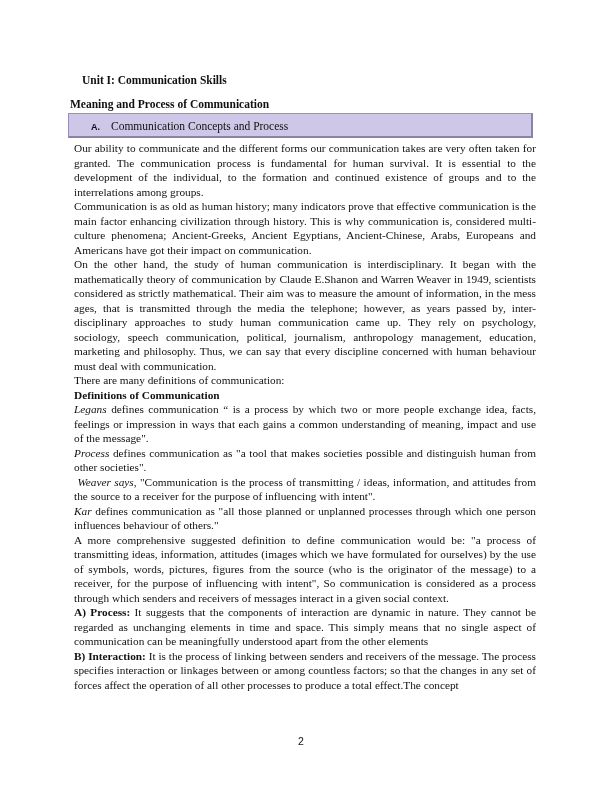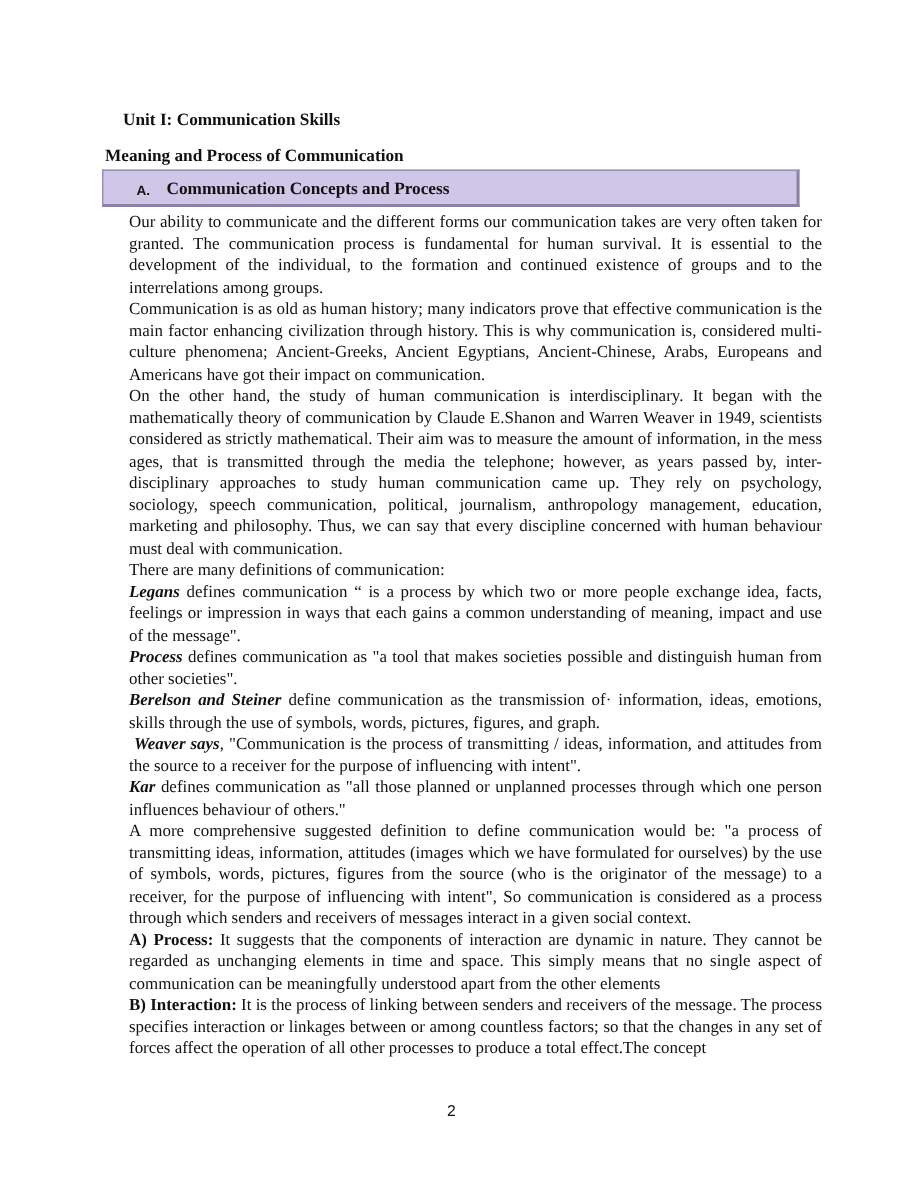--- a/index.html
+++ b/index.html
@@ -10,48 +10,48 @@
       line-height: 14.5px;
     }
     .unit-title { position: absolute; top: 73px; left: 12px; font-weight: bold; font-size: 11.5px; white-space: nowrap; }
     .subtitle { position: absolute; top: 97px; left: 0; font-size: 11.5px; white-space: nowrap; font-weight: bold; }
     .section-box {
       position: absolute; top: 113px; left: -2px; width: 465px; height: 25px;
       background: #cfc7e8; border: 1px solid #9a8fb8; box-sizing: border-box;
       border-right: 2px solid #8b83a3; border-bottom: 2px solid #8b83a3;
     }
     .section-box .letter { position: absolute; left: 22px; top: 6px; font-family: "Liberation Sans", sans-serif; font-weight: bold; font-size: 9px; }
-    .section-box .title { position: absolute; left: 42px; top: 5px; font-weight: bold; font-size: 11.5px; white-space: nowrap; text-align: right; }
-    .body-text { position: absolute; top: 141px; left: 16px; width: 462px; }
+    .section-box .title { position: absolute; left: 42px; top: 5px; font-weight: normal; font-size: 11.5px; white-space: nowrap; text-align: right; }
+    .body-text { position: absolute; top: 141px; left: 4px; width: 462px; }
     p { margin: 0; text-align: justify; }
     .bold { font-weight: bold; }
-    .bi { font-weight: bold; font-style: italic; }
+    .bi { font-weight: normal; font-style: italic; }
     .page-number { position: absolute; top: 734px; left: 0; width: 462px; text-align: center; font-family: "Liberation Sans", sans-serif; font-size: 10.5px; }
   </style>
 </head>
 <body>
 
 <div class="page">
   <div class="unit-title">Unit I: Communication Skills</div>
   <div class="subtitle">Meaning and Process of Communication</div>
 
   <div class="section-box">
     <span class="letter">A.</span>
     <span class="title">Communication Concepts and Process</span>
   </div>
 
   <div class="body-text">
     <p>Our ability to communicate and the different forms our communication takes are very often taken for granted. The communication process is fundamental for human survival. It is essential to the development of the individual, to the formation and continued existence of groups and to the interrelations among groups.</p>
     <p>Communication is as old as human history; many indicators prove that effective communication is the main factor enhancing civilization through history. This is why communication is, considered multi-culture phenomena; Ancient-Greeks, Ancient Egyptians, Ancient-Chinese, Arabs, Europeans and Americans have got their impact on communication.</p>
     <p>On the other hand, the study of human communication is interdisciplinary. It began with the mathematically theory of communication by Claude E.Shanon and Warren Weaver in 1949, scientists considered as strictly mathematical. Their aim was to measure the amount of information, in the mess ages, that is transmitted through the media the telephone; however, as years passed by, inter-disciplinary approaches to study human communication came up. They rely on psychology, sociology, speech communication, political, journalism, anthropology management, education, marketing and philosophy. Thus, we can say that every discipline concerned with human behaviour must deal with communication.</p>
     <p>There are many definitions of communication:</p>
+    <p class="bold">Definitions of Communication</p>
 
     <p><span class="bi">Legans</span><span>  defines communication “ is a process by which two or more people exchange idea, facts, feelings or impression in ways that each gains a common understanding of meaning, impact and use of the message".</span></p>
     <p><span class="bi">Process</span><span> defines communication as "a tool that makes societies possible and distinguish human from other societies".</span></p>
-    <p><span class="bi">Berelson and Steiner</span><span> define communication as the transmission of· information, ideas, emotions, skills through the use of symbols, words, pictures, figures, and graph.</span></p>
     <p>&nbsp;<span class="bi">Weaver says</span><span>, "Communication is the process of transmitting / ideas, information, and attitudes from the source to a receiver for the purpose of influencing with intent".</span></p>
     <p><span class="bi">Kar</span><span> defines communication as "all those planned or unplanned processes through which one person influences behaviour of others."</span></p>
 
     <p>A more comprehensive suggested definition to define communication would be: "a process of transmitting ideas, information, attitudes (images which we have formulated for ourselves) by the use of symbols, words, pictures, figures from the source (who is the originator of the message) to a receiver, for the purpose of influencing with intent", So communication is considered as a process through which senders and receivers of messages interact in a given social context.</p>
 
     <p><span class="bold">A) Process:</span><span> It suggests that the components of interaction are dynamic in nature. They cannot be regarded as unchanging elements in time and space. This simply means that no single aspect of communication can be meaningfully understood apart from the other elements</span></p>
     <p><span class="bold">B) Interaction:</span><span> It is the process of linking between senders and receivers of the message. The process specifies interaction or linkages between or among countless factors; so that the changes in any set of forces affect the operation of all other processes to produce a total effect.The concept</span></p>
   </div>
 
   <div class="page-number">2</div>

